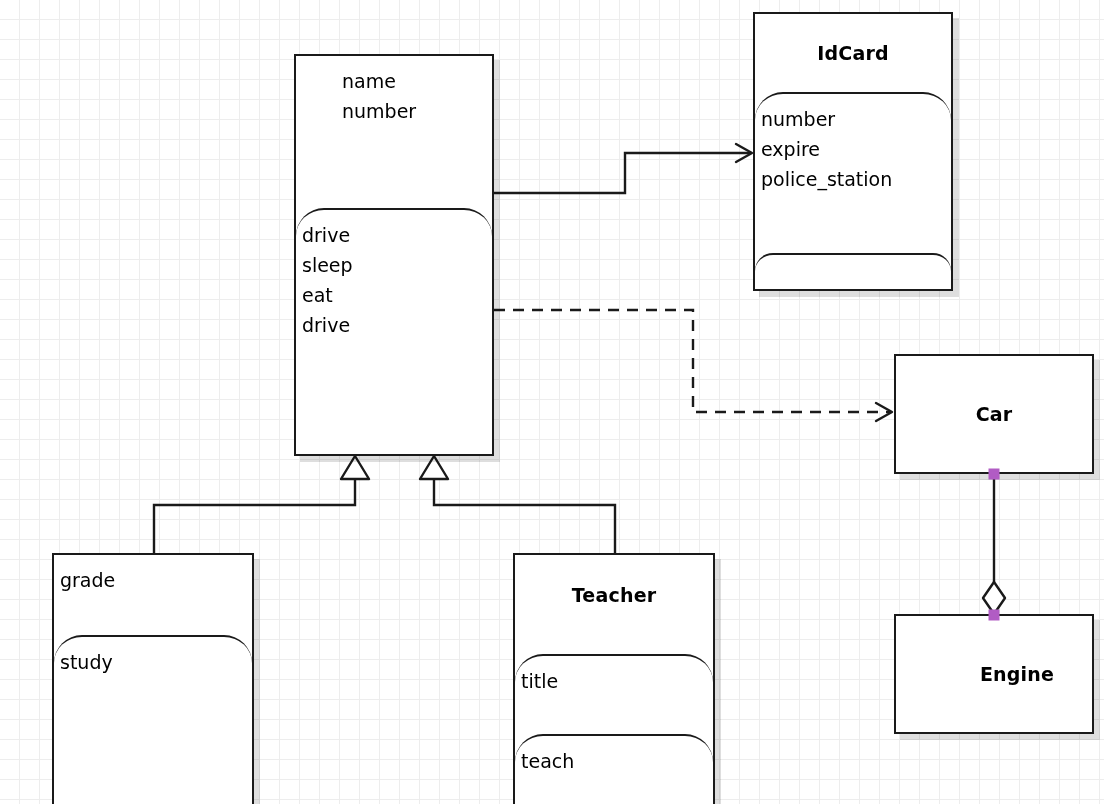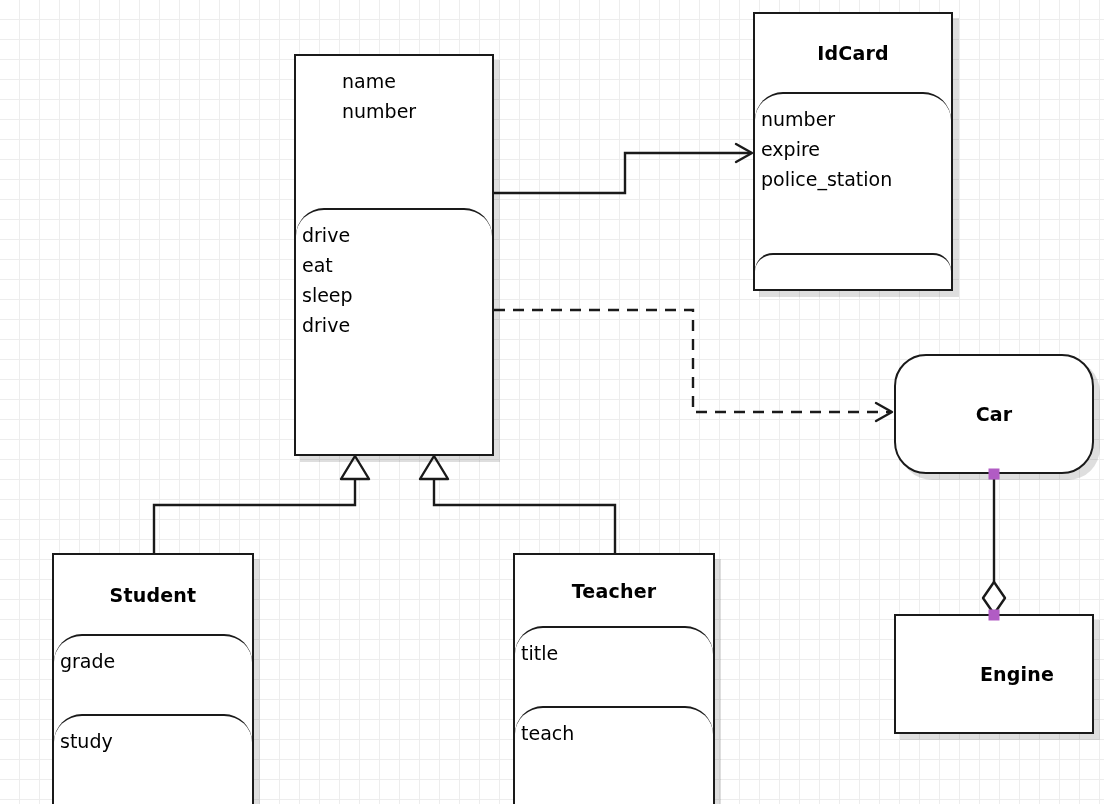--- a/index.html
+++ b/index.html
@@ -104,63 +104,60 @@
     </g>
   </svg>
 
   <div class="uml-class" style="left:294px; top:54px; width:200px; height:402px;">
     <div class="compartment cmp-list" style="height:152px;padding-left:46px;">
       <div class="row">name</div>
       <div class="row">number</div>
     </div>
     <div class="compartment cmp-list" style="height:168px;">
       <div class="row">drive</div>
+      <div class="row">sleep</div>
       <div class="row">eat</div>
-      <div class="row">sleep</div>
       <div class="row">drive</div>
     </div>
   </div>
 
   <div class="uml-class" style="left:753px; top:12px; width:200px; height:279px;">
     <div class="compartment cmp-title" style="height:78px;">
       <span>IdCard</span>
     </div>
     <div class="compartment cmp-list" style="height:161px;">
       <div class="row">number</div>
       <div class="row">expire</div>
       <div class="row">police_station</div>
     </div>
     <div class="compartment cmp-list cmp-empty" style="height:36px;"></div>
   </div>
 
   <div class="uml-class" style="left:52px; top:553px; width:202px; height:262px;">
-    <div class="compartment cmp-title" style="height:79px;">
-      <span>Student</span>
-    </div>
     <div class="compartment cmp-list" style="height:80px;">
       <div class="row">grade</div>
     </div>
     <div class="compartment cmp-list" style="height:101px;">
       <div class="row">study</div>
     </div>
   </div>
 
   <div class="uml-class" style="left:513px; top:553px; width:202px; height:262px;">
-    <div class="compartment cmp-title" style="height:71px;">
+    <div class="compartment cmp-title" style="height:79px;">
       <span>Teacher</span>
     </div>
-    <div class="compartment cmp-list" style="height:80px;">
+    <div class="compartment cmp-list" style="height:80px;margin-top:20px;">
       <div class="row">title</div>
     </div>
     <div class="compartment cmp-list" style="height:101px;">
       <div class="row">teach</div>
     </div>
   </div>
 
-  <div class="uml-class" style="left:894px; top:354px; width:200px; height:120px;border-radius:32px;">
+  <div class="uml-class" style="left:894px; top:354px; width:200px; height:120px;">
     <div class="compartment cmp-title" style="height:100%;">
       <span>Car</span>
     </div>
   </div>
 
   <div class="uml-class" style="left:894px; top:614px; width:200px; height:120px;padding-left:46px;">
     <div class="compartment cmp-title" style="height:100%;">
       <span>Engine</span>
     </div>
   </div>

